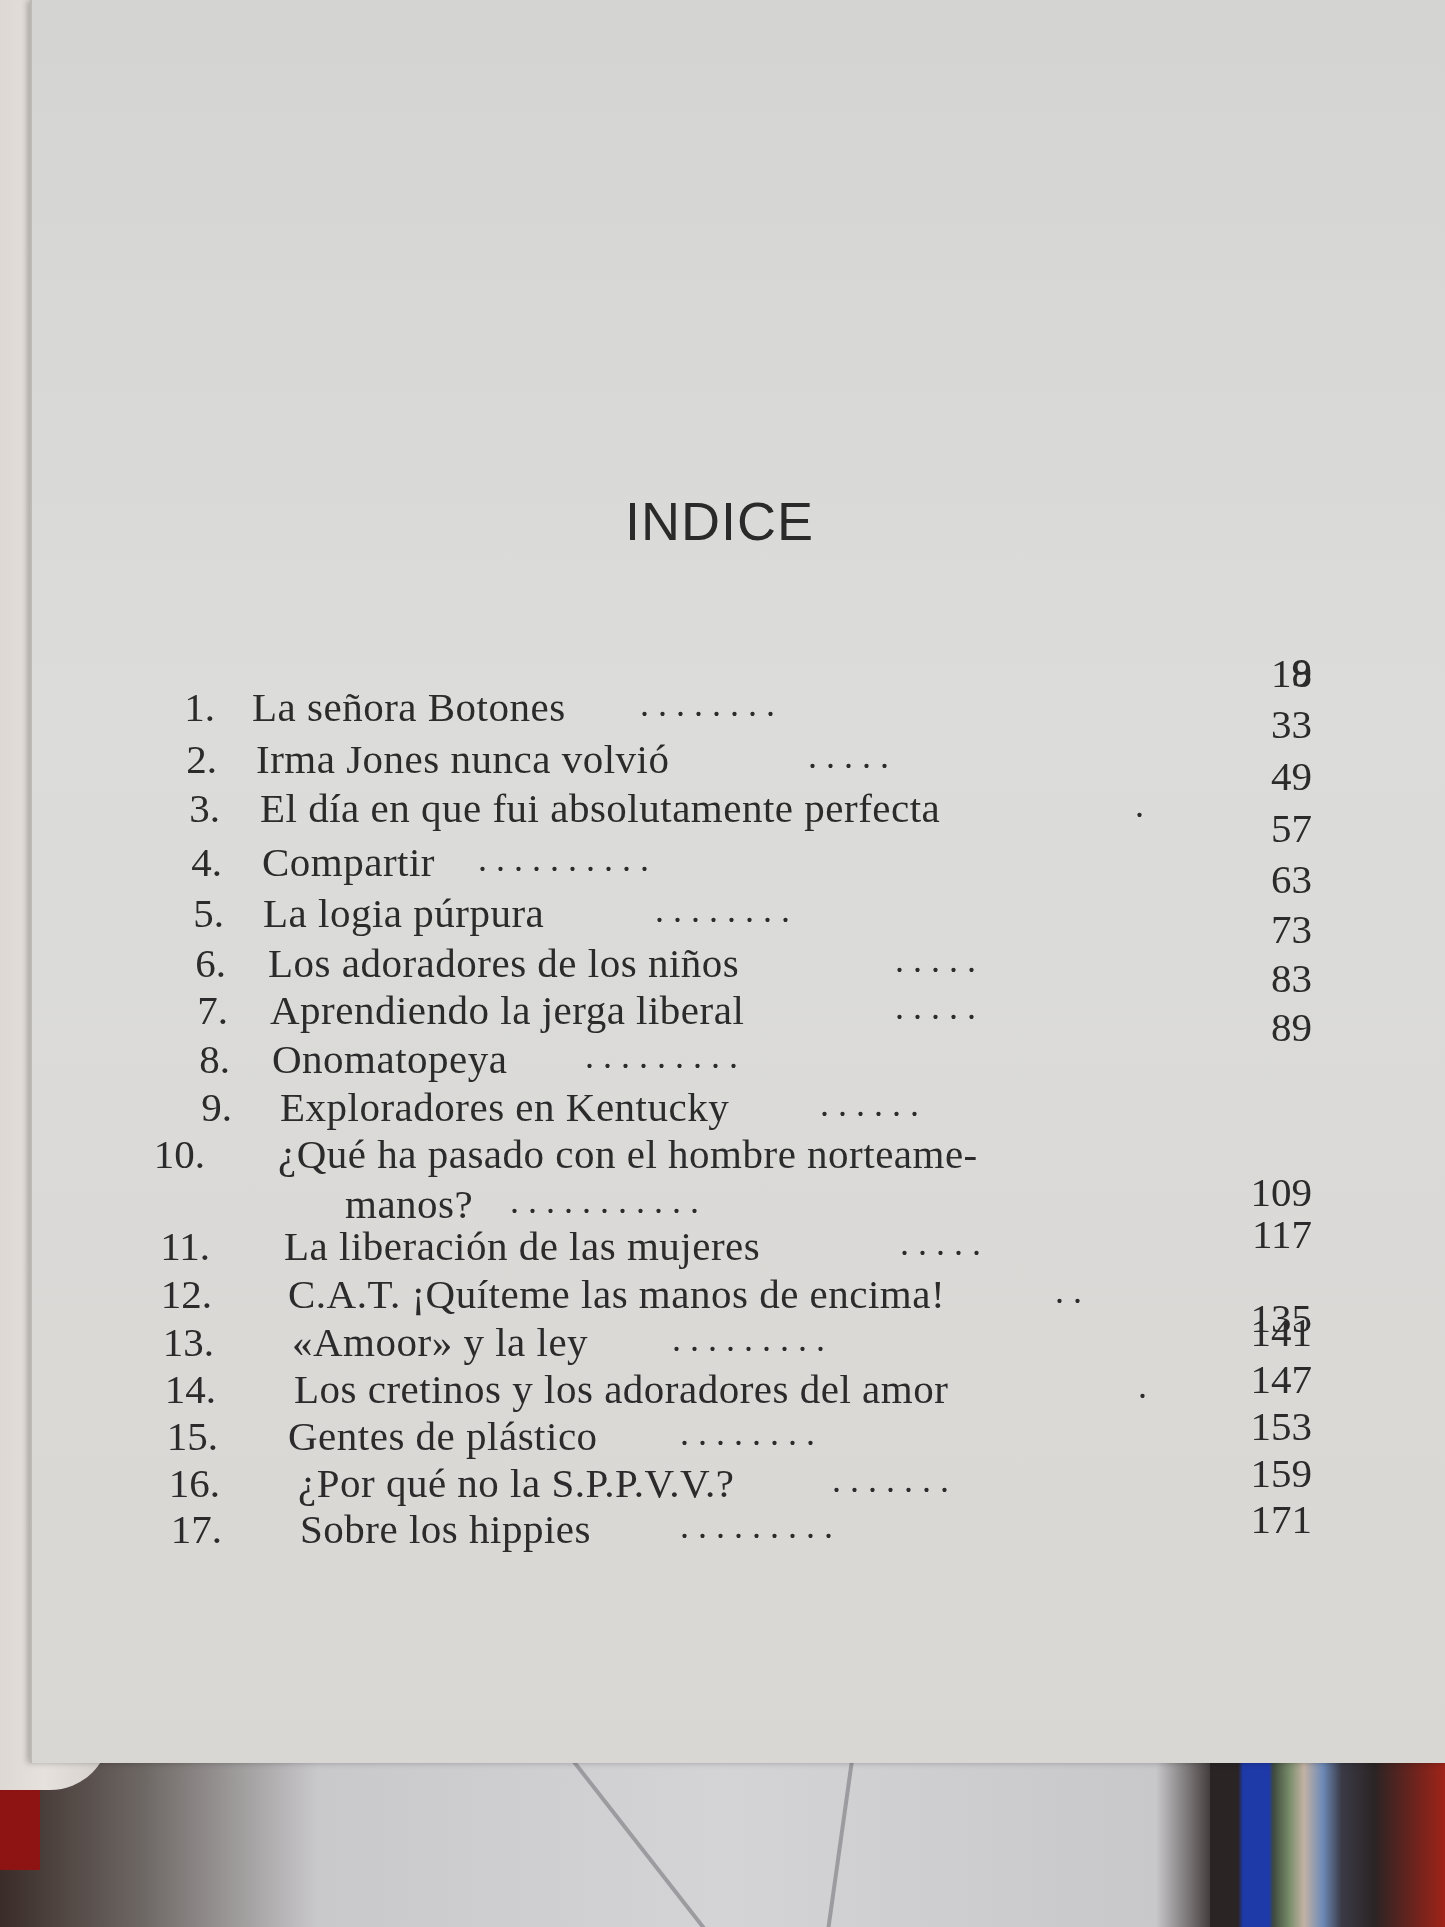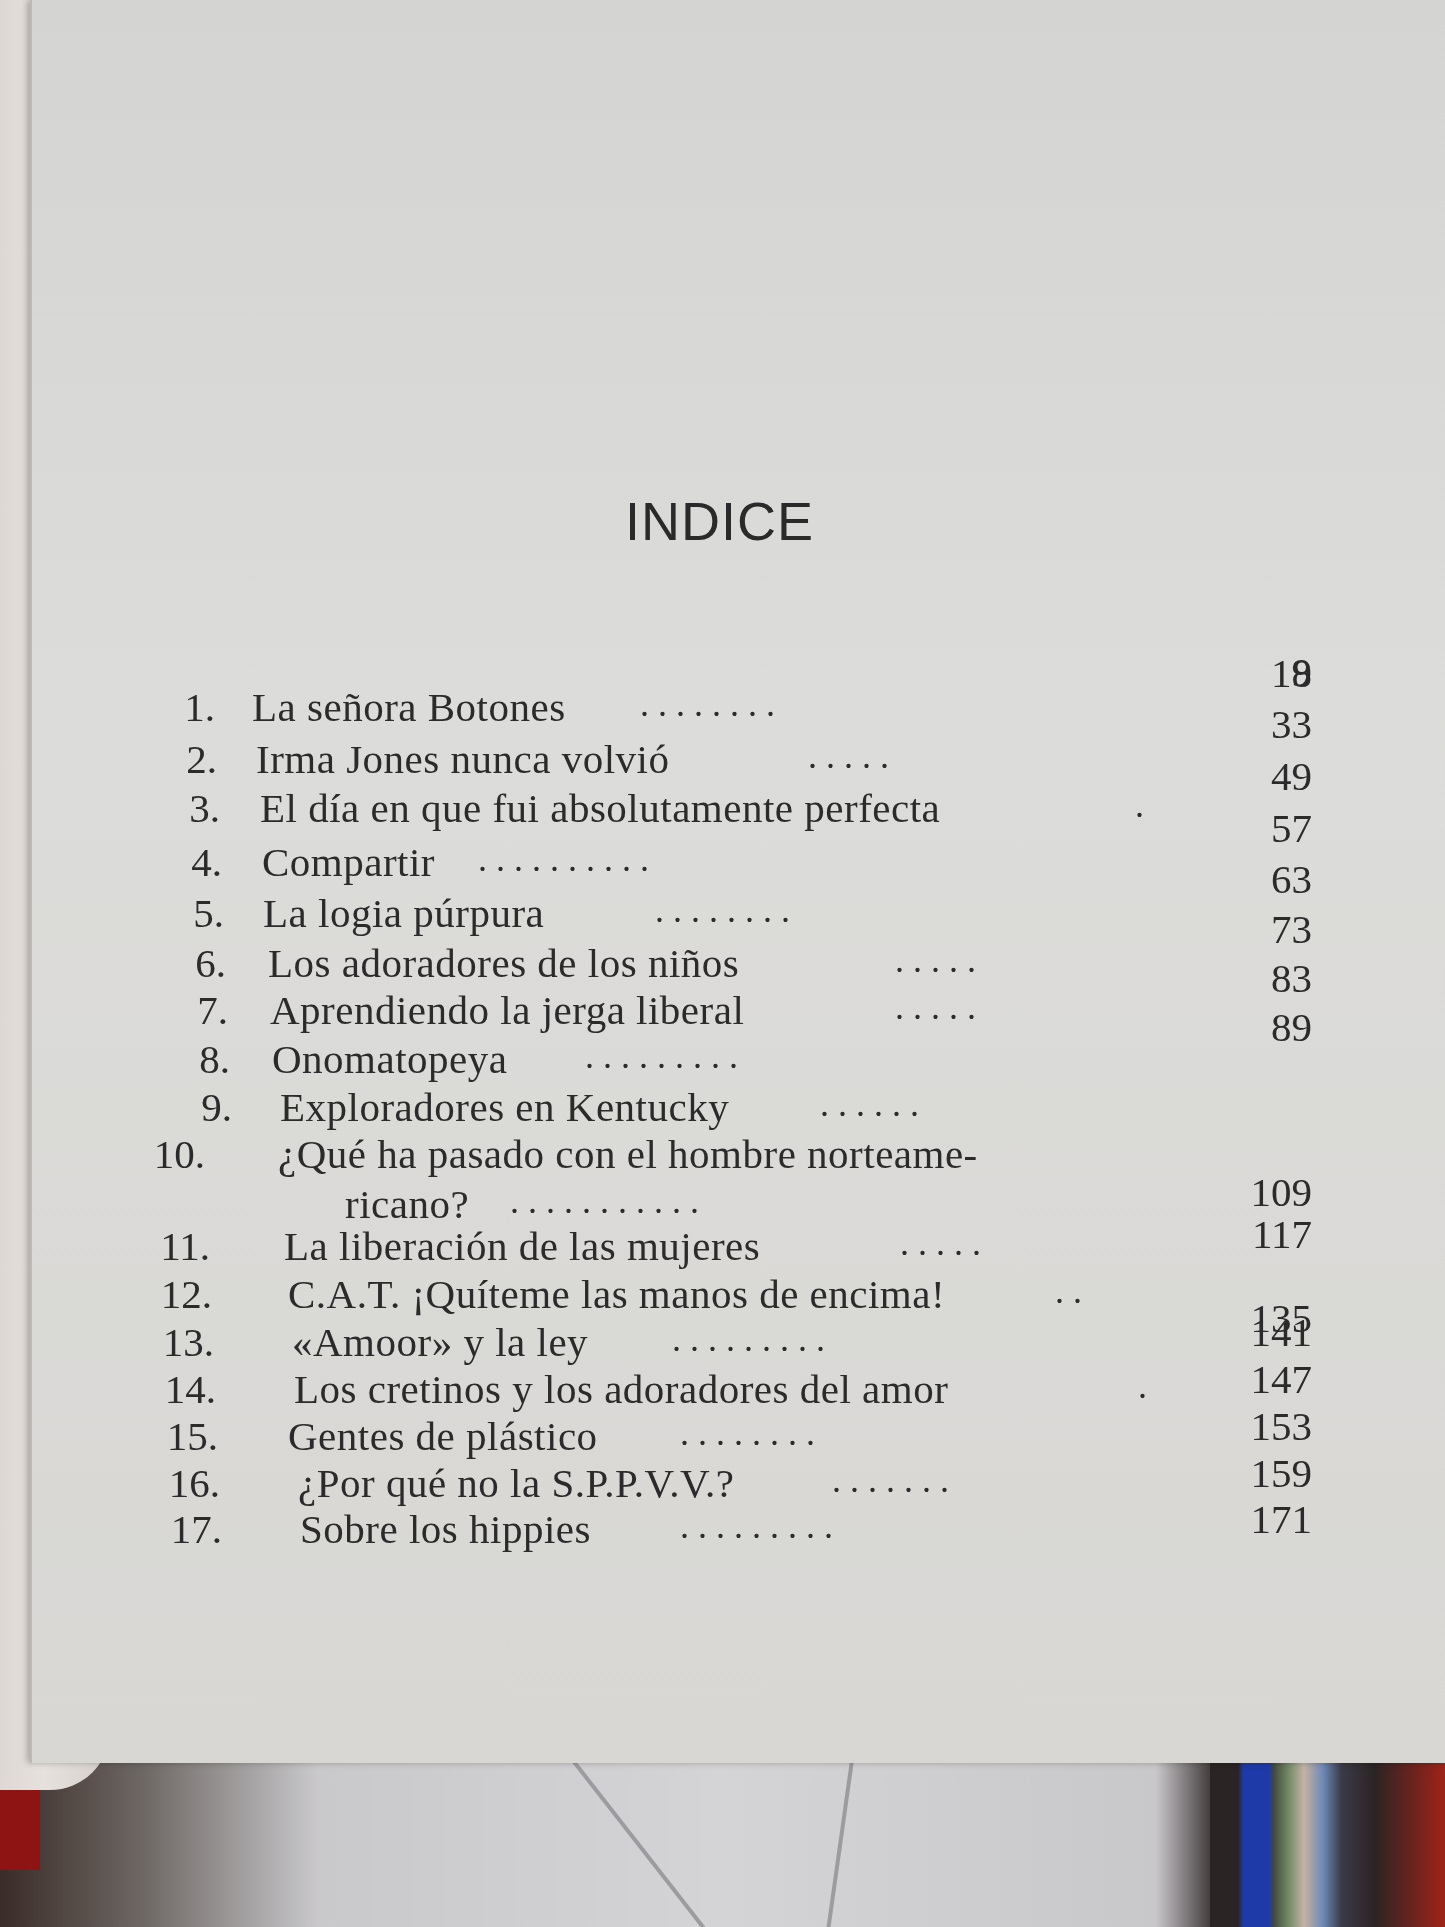--- a/index.html
+++ b/index.html
@@ -120,21 +120,21 @@
     <span class="txt" style="left:264px;margin-left:16px;">Exploradores en Kentucky</span>
     <span class="dots" style="left:820px;">. . . . . .</span>
   </div>
 
   <div class="row" style="top:1130px;">
     <span class="num" style="left:145px;">10.</span>
     <span class="txt" style="left:278px;">¿Qué ha pasado con el hombre norteame-</span>
   </div>
 
   <div class="row" style="top:1180px;">
-    <span class="txt" style="left:345px;">ricano?</span>
+    <span class="txt" style="left:345px;">manos?</span>
     <span class="dots" style="left:510px;">. . . . . . . . . . .</span>
     <span class="page-no" style="left:1222px; top:-12px;">109</span>
   </div>
 
   <div class="row" style="top:1222px;">
     <span class="num" style="left:150px;">11.</span>
     <span class="txt" style="left:284px;">La liberación de las mujeres</span>
     <span class="dots" style="left:900px;">. . . . .</span>
     <span class="page-no" style="left:1222px; top:-12px;">117</span>
   </div>

